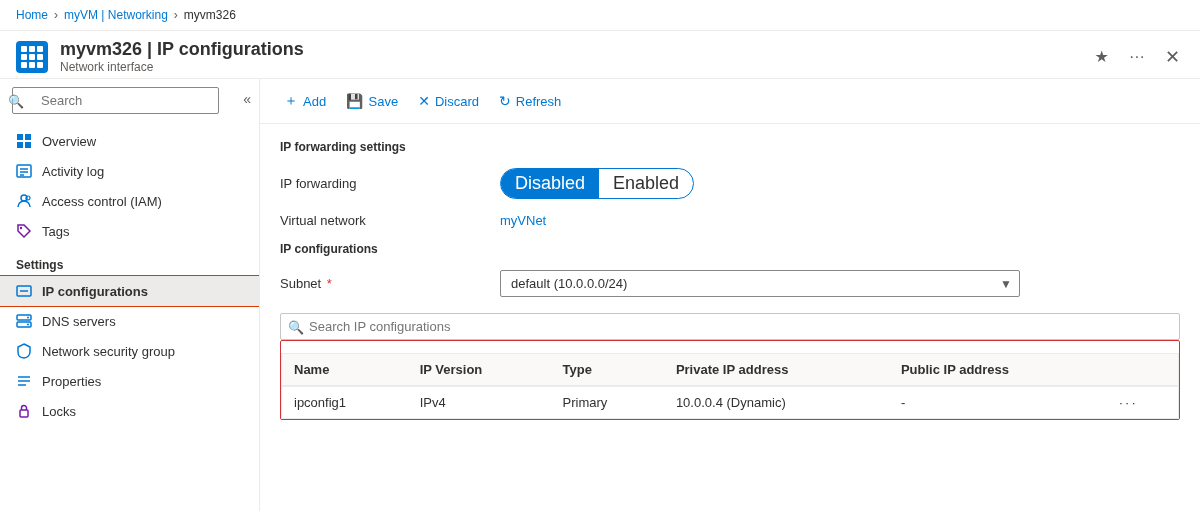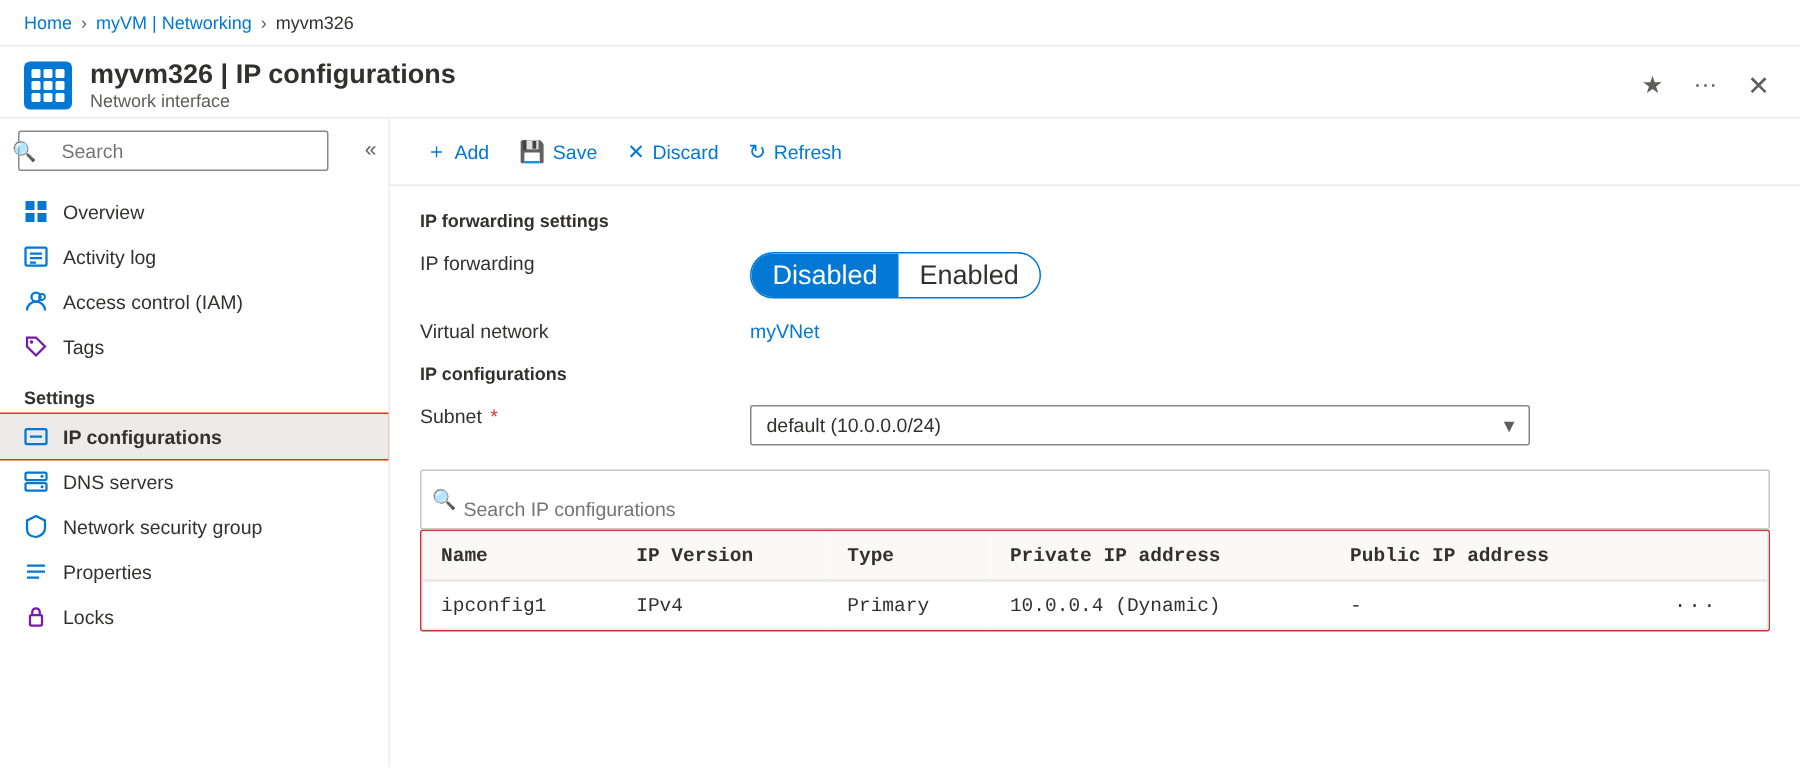--- a/index.html
+++ b/index.html
@@ -111,21 +111,21 @@
       border-radius: 2px;
     }
     .toolbar-btn .tb-icon { font-size: 14px; }
 
     
     .content-body { padding: 16px 20px; }
 
     .section-title { font-size: 12px; font-weight: 600; margin-bottom: 14px; color: #323130; }
 
     .field-row {
-      display: flex; margin-bottom: 14px;
+      display: flex; align-items: center; margin-bottom: 14px;
     }
     .field-label { width: 220px; font-size: 13px; color: #323130; font-weight: 400; }
     .field-value { flex: 1; }
 
     
     .toggle-group {
       display: flex; border: 1.5px solid #0078d4; border-radius: 20px;
       overflow: hidden; width: fit-content;
     }
     .toggle-btn {
@@ -151,35 +151,34 @@
       position: absolute; right: 8px; top: 50%; transform: translateY(-50%);
       pointer-events: none; color: #605e5c; font-size: 12px;
     }
 
     
     .ip-config-section { margin-top: 16px; }
     .ip-search-wrap {
       position: relative; margin-bottom: 0;
     }
     .ip-search-input {
-      width: 100%; padding: 18px 8px 5px 28px;
+      width: 100%; padding: 5px 8px 5px 28px;
       border: 1px solid #c8c6c4; border-radius: 2px;
       font-size: 13px; color: #323130; outline: none;
       background: #fff;
     }
     .ip-search-icon {
       position: absolute; left: 8px; top: 50%; transform: translateY(-50%);
       color: #605e5c; font-size: 13px; pointer-events: none;
     }
 
     
     .config-table {
-      width: 100%; border-collapse: collapse; margin-top: 0;
+      width: 100%; border-collapse: collapse; margin-top: 12px;
       border: 1px solid #edebe9;
-      font-family: Liberation Mono, monospace;
     }
     .config-table th {
       text-align: left; padding: 8px 12px;
       font-size: 13px; font-weight: 600; color: #323130;
       border-bottom: 2px solid #edebe9; background: #faf9f8;
     }
     .config-table td {
       padding: 8px 12px; font-size: 13px; color: #323130;
       border-bottom: 1px solid #edebe9;
     }

